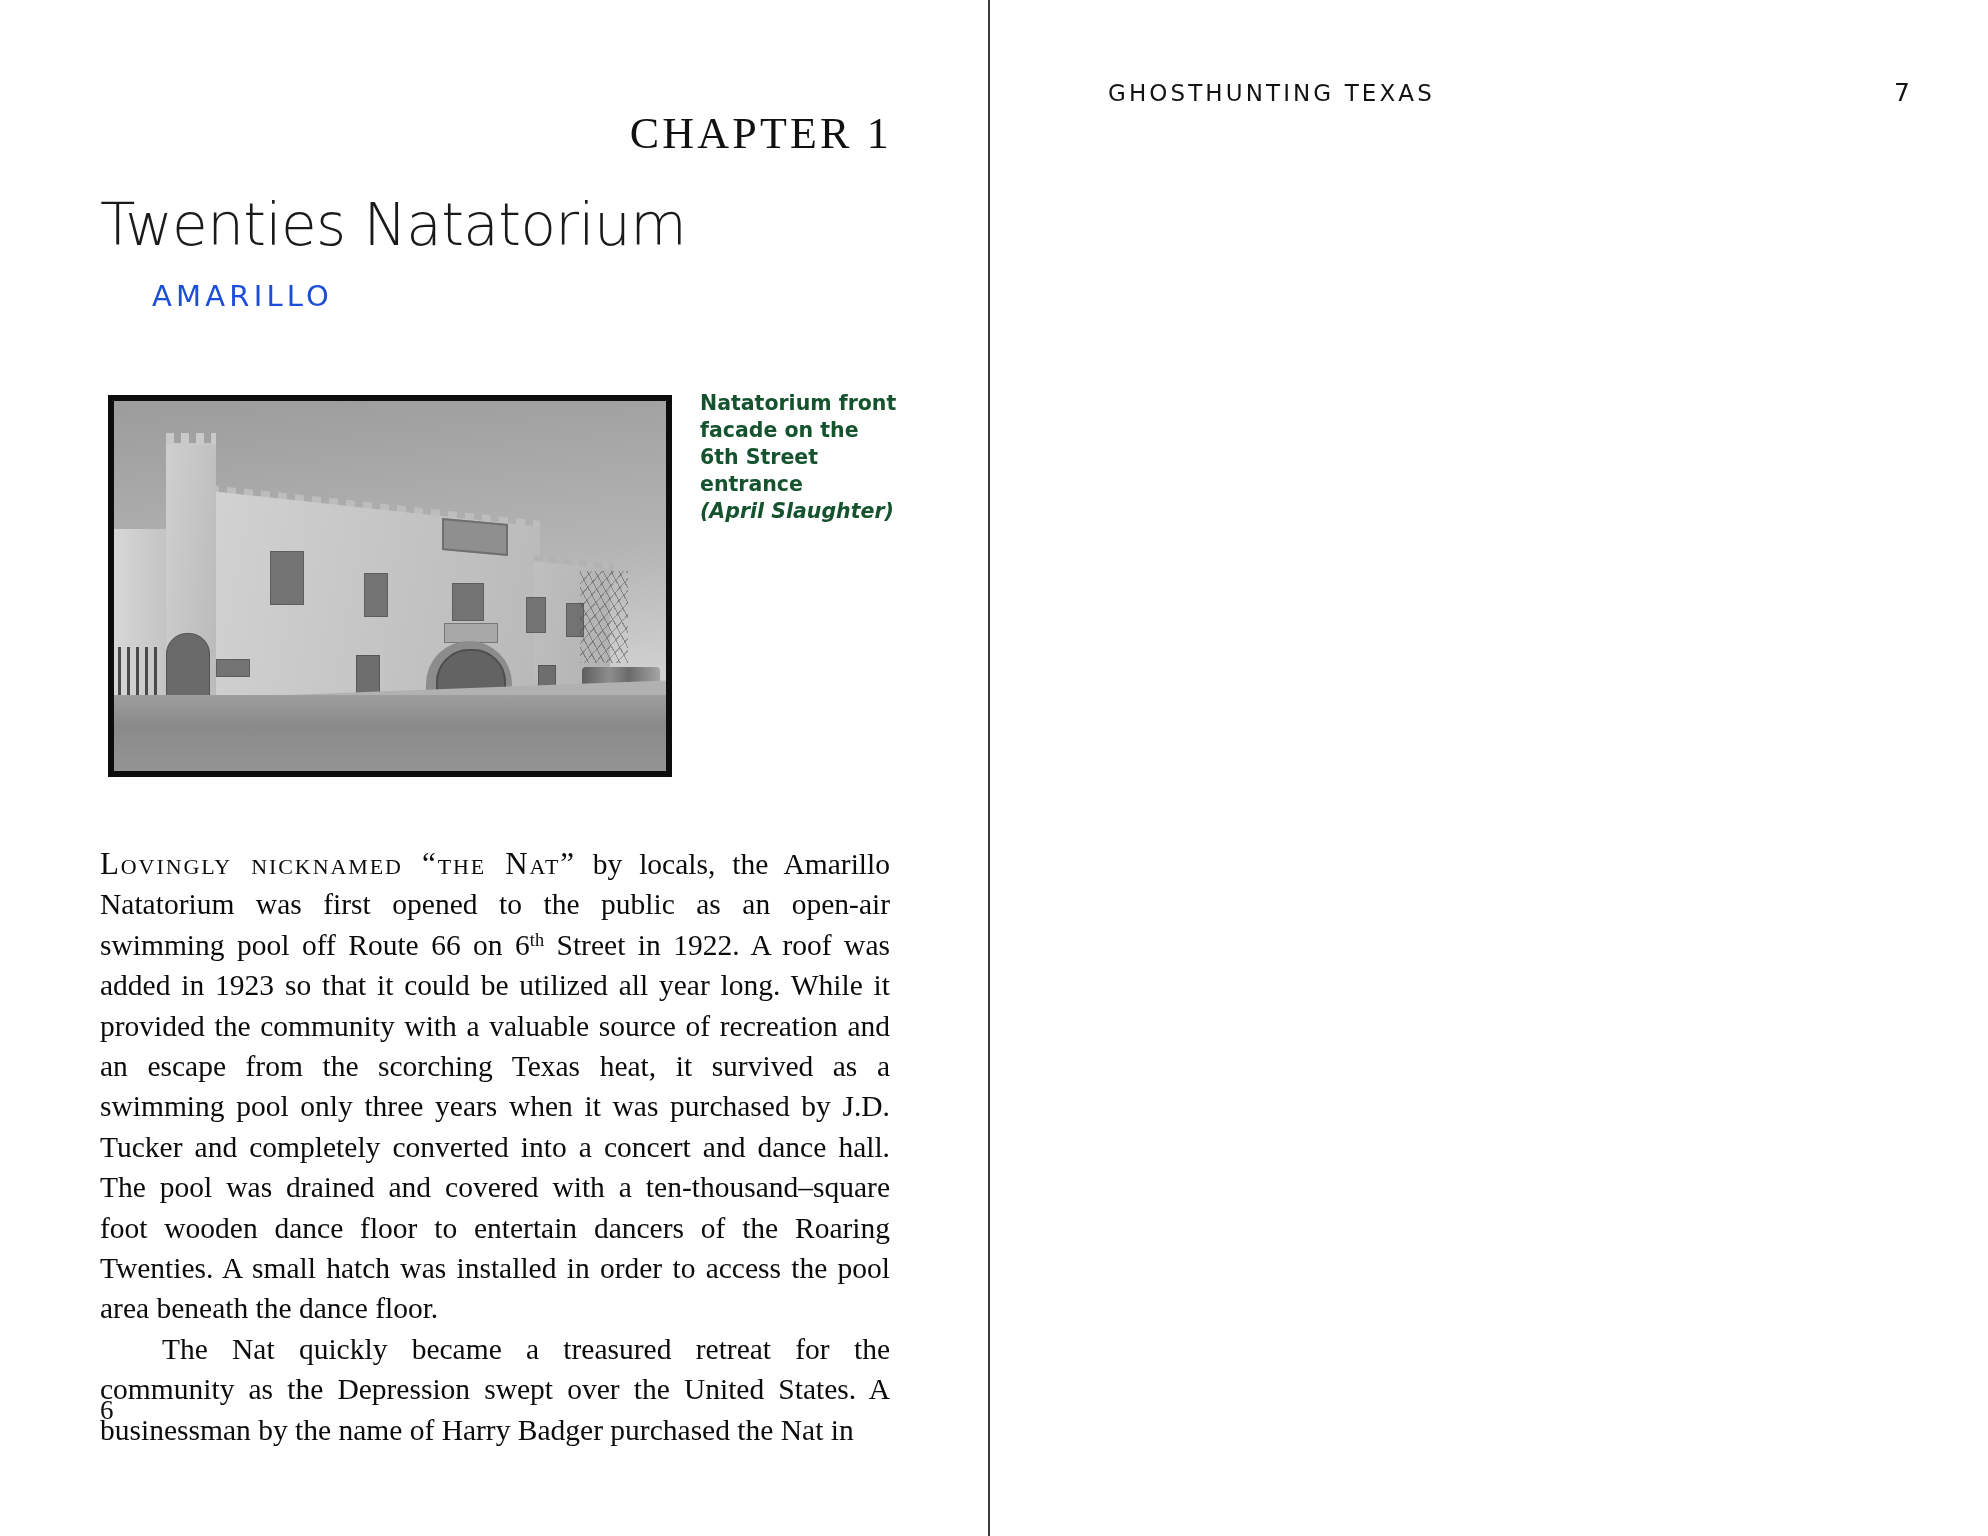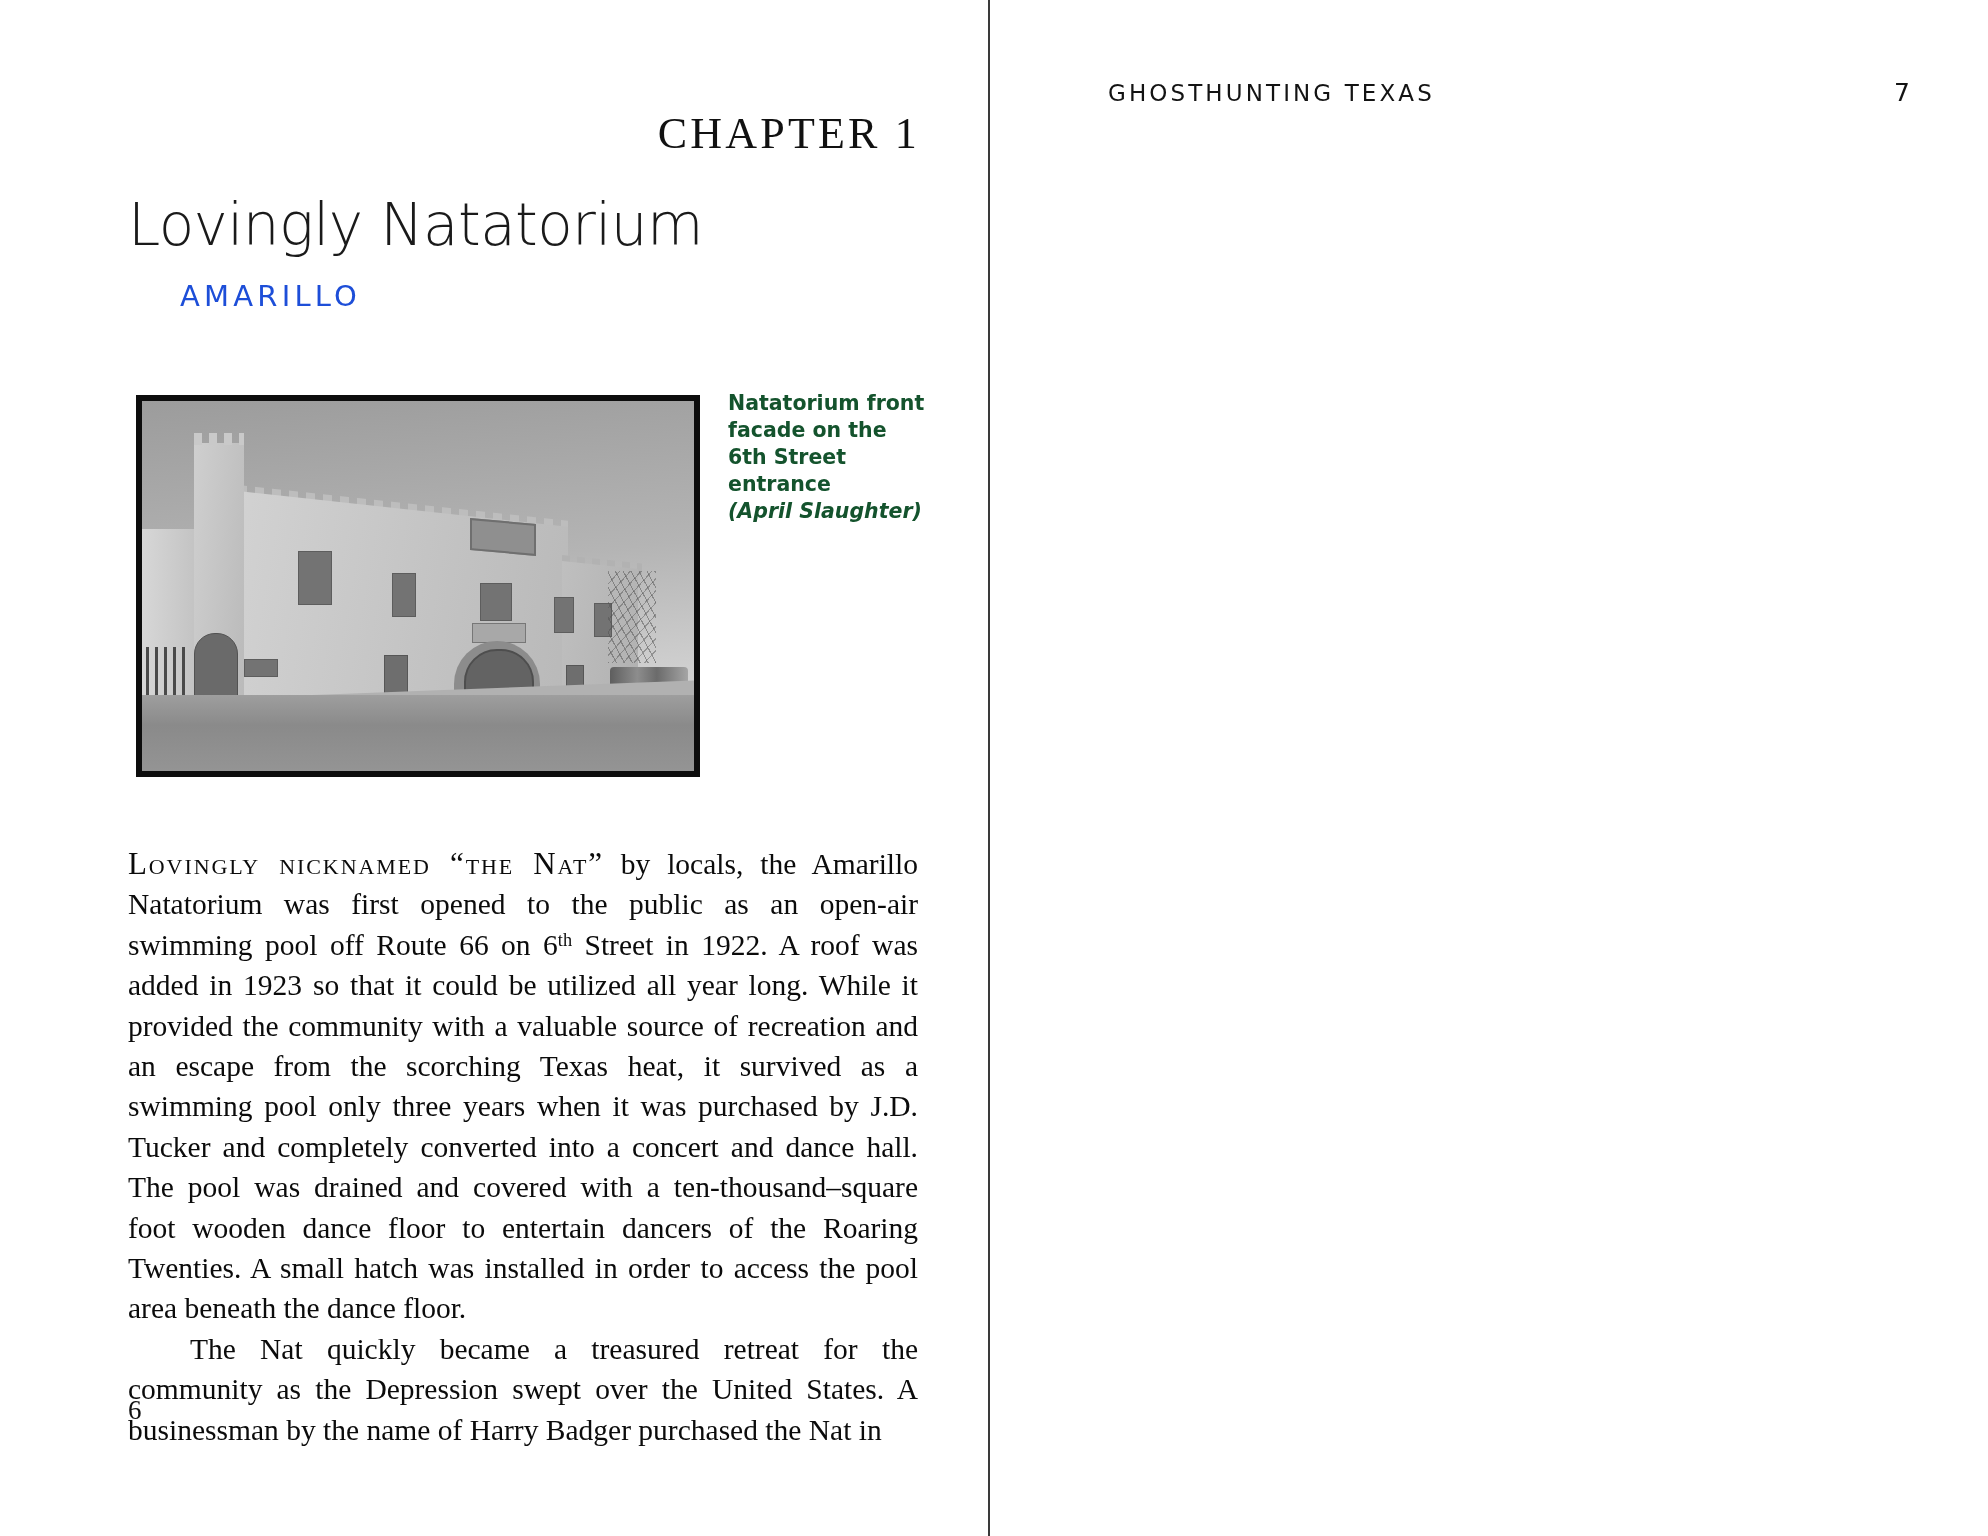--- a/index.html
+++ b/index.html
@@ -32,21 +32,20 @@
     background: #3a3a3a;
   }
 
   
   .page-left {
     position: absolute;
     left: 0;
     top: 0;
     width: 848px;
     height: 1536px;
-    margin-left: 28px;
   }
 
   .chapter-label {
     position: absolute;
     left: 0;
     top: 112px;
     width: 892px;
     text-align: right;
     font-family: "Liberation Serif", serif;
     font-size: 44px;
@@ -375,21 +374,21 @@
 <body>
 
 <div class="spread">
 
   <div class="gutter-rule"></div>
 
   <div class="page-left">
 
     <div class="chapter-label">CHAPTER 1</div>
 
-    <div class="chapter-title">Lovingly Natatorium</div>
+    <div class="chapter-title">Twenties Natatorium</div>
 
     <div class="chapter-subtitle">Amarillo</div>
 
     <div class="photo-frame">
       <div class="photo-inner">
         <div class="sky"></div>
         <div class="neighbor-bldg"></div>
 
         <div class="battlement"></div>
         <div class="facade-main"></div>

